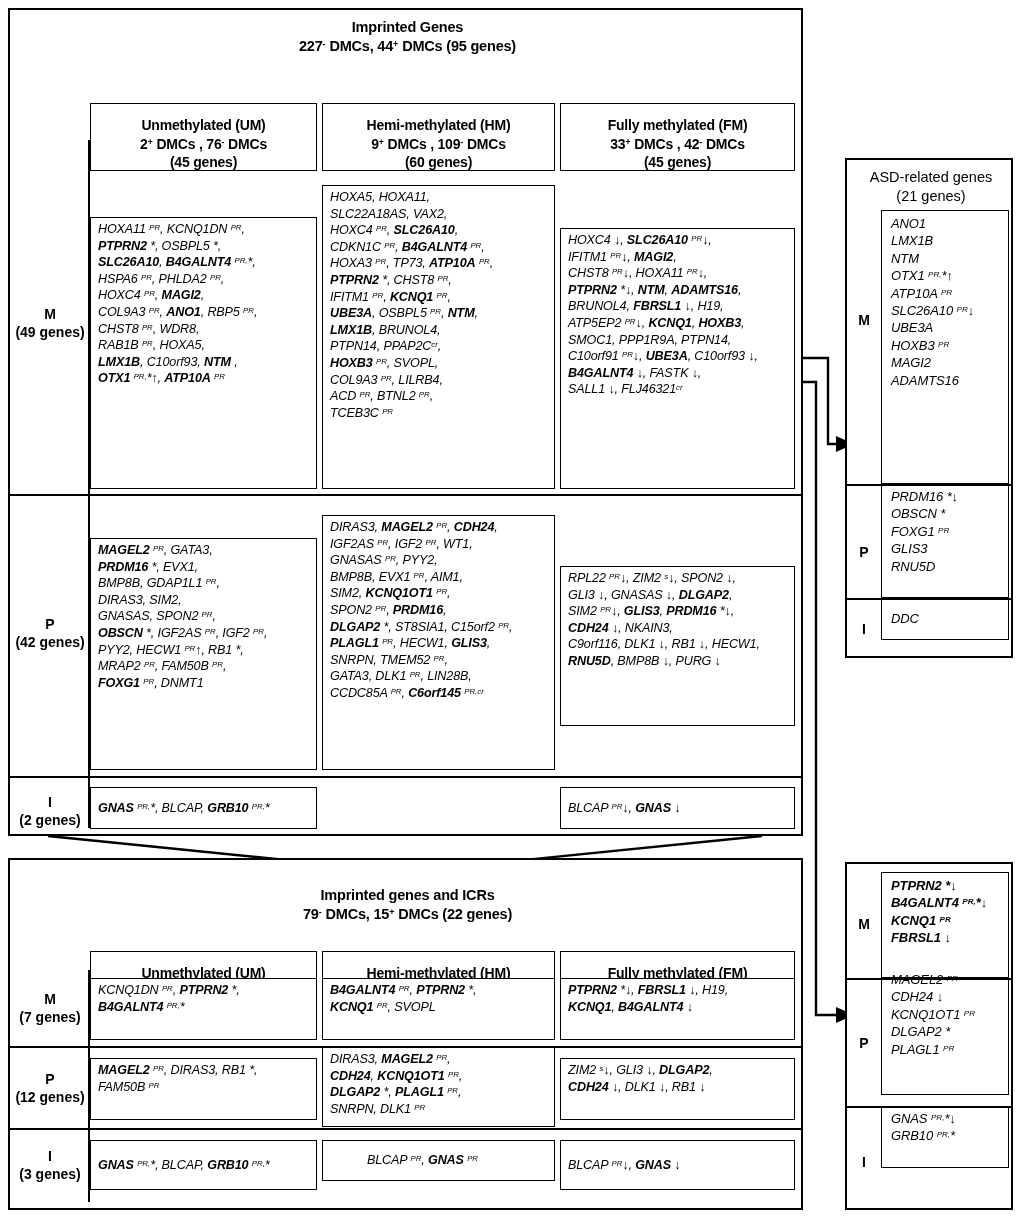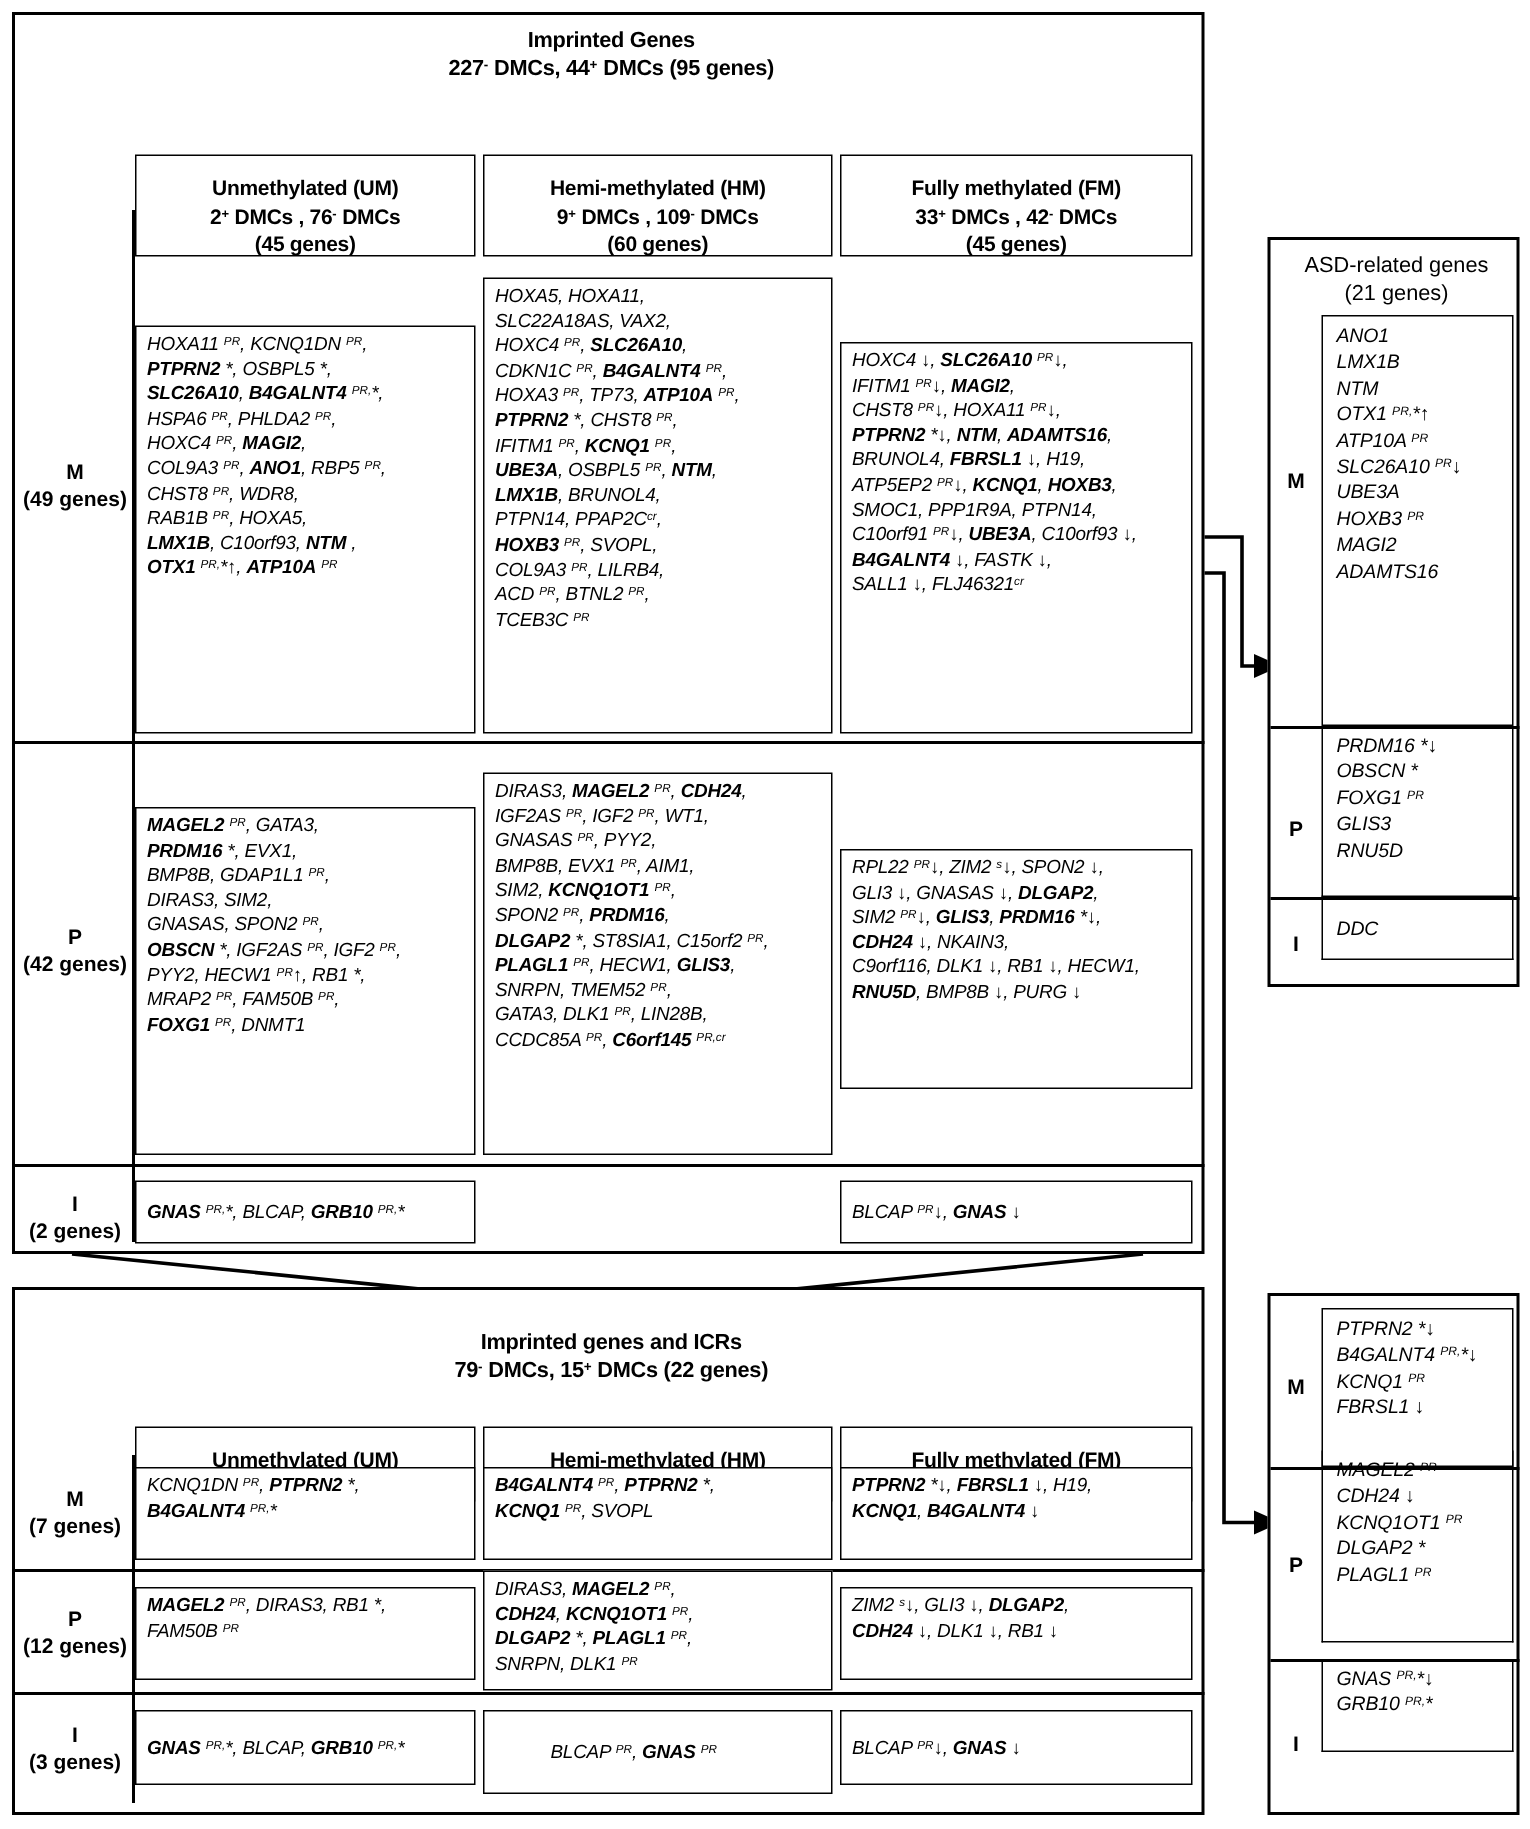--- a/index.html
+++ b/index.html
@@ -168,21 +168,21 @@
   <div class="abs cellbox genes" style="left:312px;top:187px;width:233px;height:80px;"><span><i>DIRAS3, <b>MAGEL2</b> <sup>PR</sup>,<br><b>CDH24</b>, <b>KCNQ1OT1</b> <sup>PR</sup>,<br><b>DLGAP2</b> *, <b>PLAGL1</b> <sup>PR</sup>,<br>SNRPN, DLK1 <sup>PR</sup></i></span></div>
   <div class="abs cellbox genes" style="left:550px;top:198px;width:235px;height:62px;"><span><i>ZIM2 <sup>s</sup>↓, GLI3 ↓, <b>DLGAP2</b>,<br><b>CDH24</b> ↓, DLK1 ↓, RB1 ↓</i></span></div>
 
   <div class="abs rowlabel" style="left:2px;top:283px;width:76px;height:44px;">
     <div>I</div>
     <div>(3 genes)</div>
   </div>
   <div class="abs cellbox genes" style="left:80px;top:280px;width:227px;height:50px;display:flex;align-items:center;">
       <span><i><b>GNAS</b> <sup>PR,</sup>*, BLCAP, <b>GRB10</b> <sup>PR,</sup>*</i></span>
     </div>
-  <div class="abs cellbox genes" style="left:312px;top:280px;width:233px;height:56px;display:flex;align-items:center;padding-left:44px;">
+  <div class="abs cellbox genes" style="left:312px;top:280px;width:233px;height:41px;display:flex;align-items:center;padding-left:44px;">
       <span><i>BLCAP <sup>PR</sup>, <b>GNAS</b> <sup>PR</sup></i></span>
     </div>
   <div class="abs cellbox genes" style="left:550px;top:280px;width:235px;height:50px;display:flex;align-items:center;">
       <span><i>BLCAP <sup>PR</sup>↓, <b>GNAS</b> ↓</i></span>
     </div>
 </div>
 
 <div class="abs panel" style="left:845px;top:158px;width:168px;height:500px;">
   <div class="abs asdtitle" style="left:0;top:8px;width:168px;">
     <div>ASD-related genes</div>
@@ -214,19 +214,19 @@
   <div class="abs asdrowlabel" style="left:2px;top:50px;width:30px;height:20px;">
     <span>M</span>
   </div>
   <div class="abs asdrowlabel" style="left:2px;top:169px;width:30px;height:20px;">
     <span>P</span>
   </div>
   <div class="abs asdrowlabel" style="left:2px;top:288px;width:30px;height:20px;">
     <span>I</span>
   </div>
 
-  <div class="abs asdinner asdlist" style="left:34px;top:8px;width:128px;height:106px;"><span><i>PTPRN2 *↓<br>B4GALNT4 <sup>PR,</sup>*↓<br>KCNQ1 <sup>PR</sup><br>FBRSL1 ↓</i></span></div>
+  <div class="abs asdinner asdlist" style="left:34px;top:8px;width:128px;height:106px;font-weight:bold;"><span><i>PTPRN2 *↓<br>B4GALNT4 <sup>PR,</sup>*↓<br>KCNQ1 <sup>PR</sup><br>FBRSL1 ↓</i></span></div>
   <div class="abs asdinner asdlist" style="left:34px;top:103px;width:128px;height:128px;border-top:none;"><span><i>MAGEL2 <sup>PR</sup><br>CDH24 ↓<br>KCNQ1OT1 <sup>PR</sup><br>DLGAP2 *<br>PLAGL1 <sup>PR</sup></i></span></div>
   <div class="abs asdinner asdlist" style="left:34px;top:242px;width:128px;height:62px;border-top:none;"><span><i>GNAS <sup>PR,</sup>*↓<br>GRB10 <sup>PR,</sup>*</i></span></div>
 
   <div class="abs hrule" style="left:0;top:114px;width:166px;height:1.6px;"></div>
   <div class="abs hrule" style="left:0;top:242px;width:166px;height:1.6px;"></div>
 </div>
 
 </body></html>

